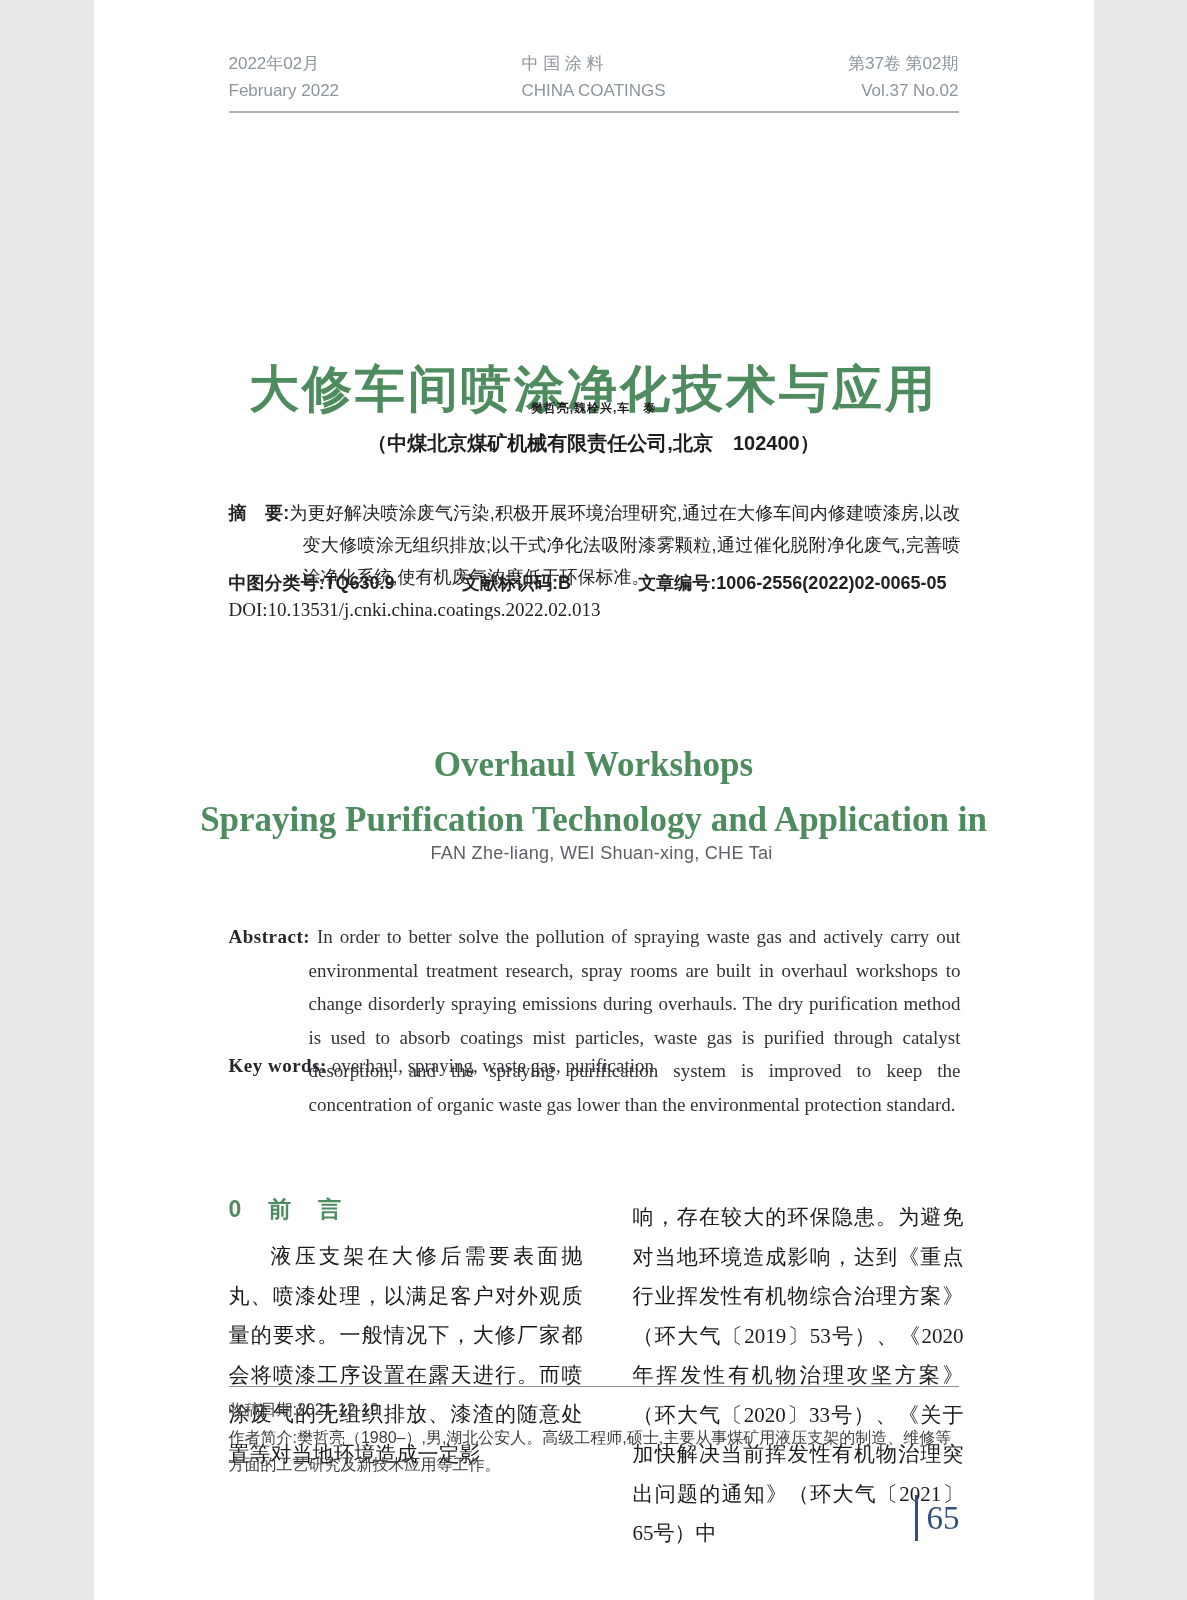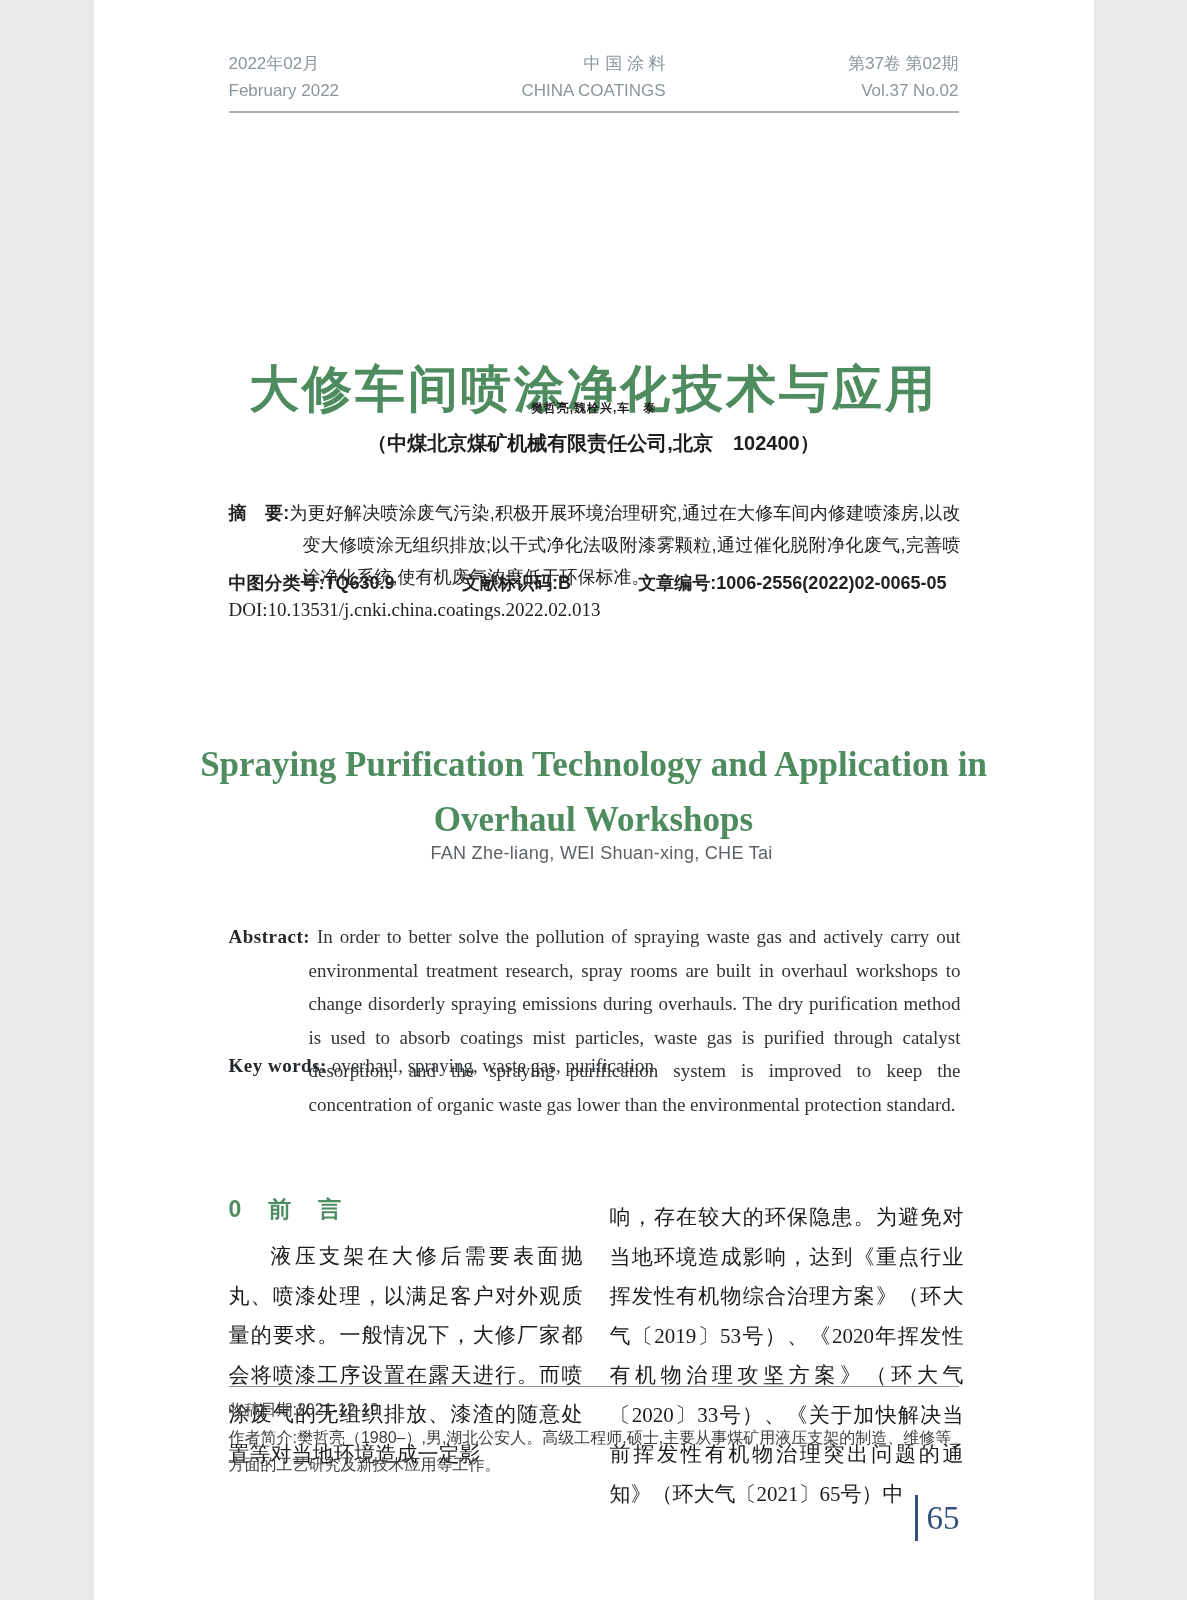--- a/index.html
+++ b/index.html
@@ -13,21 +13,21 @@
     overflow:hidden;
     text-decoration:underline;
   }
   
   .pg-header{
     position:absolute;left:135px;right:135px;top:50px;
     display:flex;justify-content:space-between;align-items:flex-end;
     color:#8b959c;font-size:17px;line-height:27px;
     padding-bottom:7px;border-bottom:2px solid #aab1b6;
   }
-  .pg-header .h-center{text-align:right;}
+  .pg-header .h-center{text-align:left;}
   .pg-header .h-right{text-align:right;}
   
   .zh-title{
     position:absolute;left:0;right:0;top:322px;
     text-align:center;color:#4e8c5f;
     font-size:50px;font-weight:bold;letter-spacing:3px;
   }
   .zh-authors{
     position:absolute;left:0;right:0;top:400px;
     text-align:center;font-size:12px;font-weight:bold;letter-spacing:1px;
@@ -92,21 +92,21 @@
   .sec-heading{
     color:#4e8c5f;font-size:23px;font-weight:bold;
     letter-spacing:2px;margin:0 0 13px 0;line-height:30px;
   }
   .body-par{
     font-family:"Liberation Serif","DejaVu Serif",serif;
     font-size:21px;line-height:39.5px;text-align:justify;
     color:#1b1b1b;margin:0;
   }
   .body-par.indent{text-indent:2em;}
-  .col-right .body-par{margin-top:4px;}
+  .col-right .body-par{margin-top:4px;margin-left:23px;}
   
   .footnotes{
     position:absolute;left:135px;right:135px;top:1386px;
     border-top:1px solid #8f9296;padding-top:9px;
     font-size:16px;line-height:27.5px;color:#3c3f42;
   }
   
   .pg-footer{
     position:absolute;right:134px;top:1495px;
     display:flex;align-items:center;
@@ -152,22 +152,22 @@
 
   <div class="zh-metarow">
     <span>中图分类号:TQ630.9</span>
     <span>文献标识码:B</span>
     <span>文章编号:1006-2556(2022)02-0065-05</span>
   </div>
 
   <div class="zh-doi">DOI:10.13531/j.cnki.china.coatings.2022.02.013</div>
 
   <div class="en-title">
+    <div>Overhaul Workshops</div>
     <div>Spraying Purification Technology and Application in</div>
-    <div>Overhaul Workshops</div>
   </div>
   <div class="en-authors">FAN Zhe-liang, WEI Shuan-xing, CHE Tai</div>
 
   <p class="en-abstract"><span class="lbl">Abstract:</span> <span>In order to better solve the pollution of spraying waste gas and actively carry out environmental treatment research, spray rooms are built in overhaul workshops to change disorderly spraying emissions during overhauls. The dry purification method is used to absorb coatings mist particles, waste gas is purified through catalyst desorption, and the spraying purification system is improved to keep the concentration of organic waste gas lower than the environmental protection standard.</span></p>
 
   <p class="en-keywords"><span class="lbl">Key words:</span> <span>overhaul, spraying, waste gas, purification</span></p>
 
   <div class="columns">
     <div class="col-left">
       <h2 class="sec-heading">0　前　言</h2>

